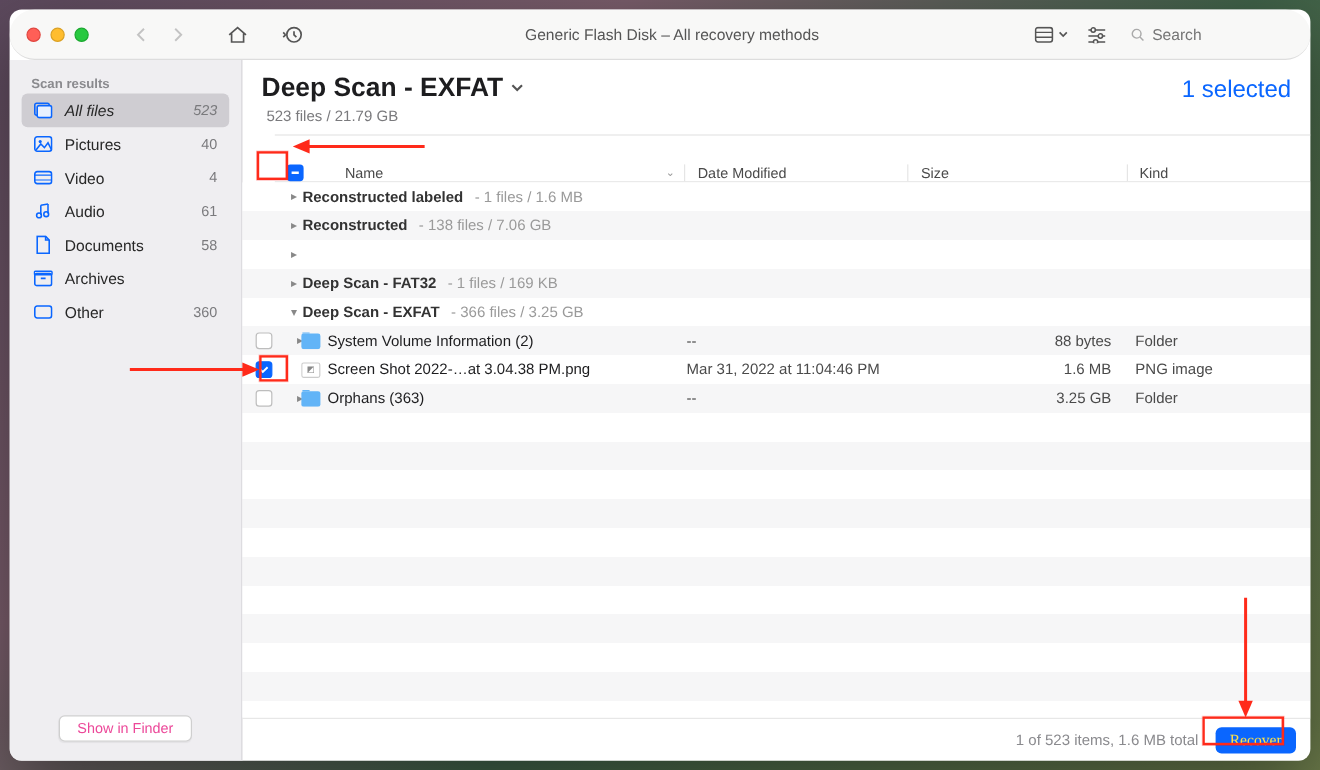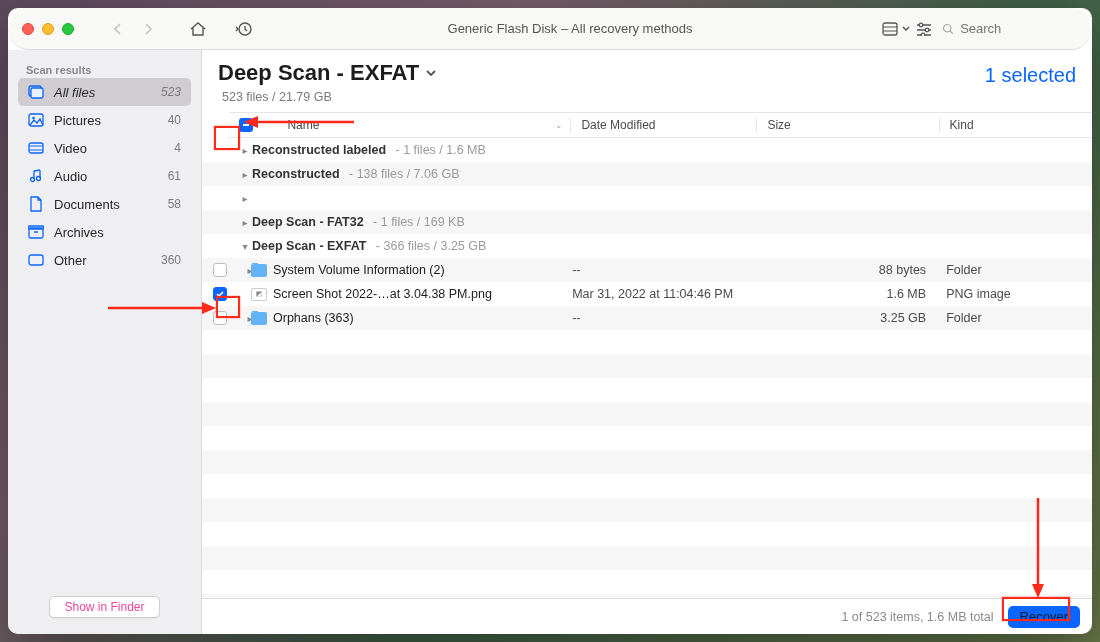--- a/index.html
+++ b/index.html
@@ -21,21 +21,21 @@
 }
 .tfgroup { display: flex; gap: 8px; align-items: center; }
 .tf { width: 12px; height: 12px; border-radius: 50%; }
 .tf.red { background: #ff5f57; border: .5px solid #e04740; }
 .tf.yel { background: #ffbd2e; border: .5px solid #dba124; }
 .tf.grn { background: #28c940; border: .5px solid #1ba92f; }
 .tb-btn { width: 28px; height: 26px; display: flex; align-items: center; justify-content: center; border-radius: 5px; color: #555; }
 .tb-btn.disabled { color: #c3c3c3; }
 .tb-nav { display: flex; gap: 2px; margin-left: 22px; }
 .title-text { flex: 1; text-align: center; color: #555; font-size: 13px; }
-.tb-right { display: flex; align-items: center; }
+.tb-right { display: flex; gap: 10px; align-items: center; }
 .view-btn { display: flex; align-items: center; gap: 2px; color: #555; }
 .search-wrap {
   display: flex; align-items: center; width: 140px; height: 24px;
   color: #aaa; gap: 6px; padding-left: 4px;
 }
 
 
 .body { flex: 1; display: flex; min-height: 0; }
 
 .sidebar {
@@ -61,21 +61,21 @@
 
 
 .main { flex: 1; display: flex; flex-direction: column; min-width: 0; }
 .main-head { padding: 10px 16px 8px; display: flex; align-items: flex-start; }
 .main-head-left { flex: 1; }
 .main-title { font-size: 22px; font-weight: 700; display: flex; align-items: center; gap: 6px; }
 .main-sub { font-size: 12.5px; color: #7a7a7d; padding: 4px 0 0 4px; }
 .sel-count { color: #0a66ff; font-size: 20px; font-weight: 500; padding-top: 4px; }
 
 .colhead {
-  display: flex; align-items: center; height: 26px;
+  display: flex; align-items: flex-end; height: 40px;
   border-top: 1px solid #e5e5e5; border-bottom: 1px solid #e5e5e5;
   font-size: 12px; color: #4a4a4a; margin-left: 27px;
 }
 .col-check { width: 36px; display: flex; justify-content: center; }
 .hdr-check {
   width: 14px; height: 14px; border-radius: 3px; background: #0a66ff;
   display: flex; align-items: center; justify-content: center;
 }
 .col-name { flex: 1 1 320px; padding-left: 24px; display:flex; align-items:center; gap:6px;}
 .col-date { width: 194px; border-left: 1px solid #e5e5e5; padding-left: 10px; }
@@ -101,22 +101,22 @@
 .r-size { width:190px; padding-right:10px; text-align:right; color:#4a4a4a;}
 .r-kind { width:160px; padding-left:10px; color:#4a4a4a;}
 .indent1 { padding-left: 12px; }
 
 .footer {
   height: 36px; border-top: 1px solid #e2e2e2;
   display: flex; align-items: center; justify-content: flex-end;
   padding: 0 12px; gap: 14px; font-size: 12.5px; color: #8a8a8e;
 }
 .recover {
-  height: 22px; padding: 0 12px; background:#0a66ff; color:#0f172a;
-  border: none; border-radius: 5px; font-size: 13px; font-weight: 500;
+  height: 22px; padding: 0 12px; background:#0a66ff; color:#fde047;
+  border: none; border-radius: 5px; font-size: 13px; font-weight: 500; font-family: Liberation Serif, serif;
 }
 
 
 .annot { position: absolute; border: 2px solid #ff2a1a; box-shadow: 0 0 0 .5px rgba(255,0,0,.3); pointer-events: none; }
 .arrow { position: absolute; pointer-events: none; }
 
 svg { display:block; }
 </style>
 </head>
 <body>

